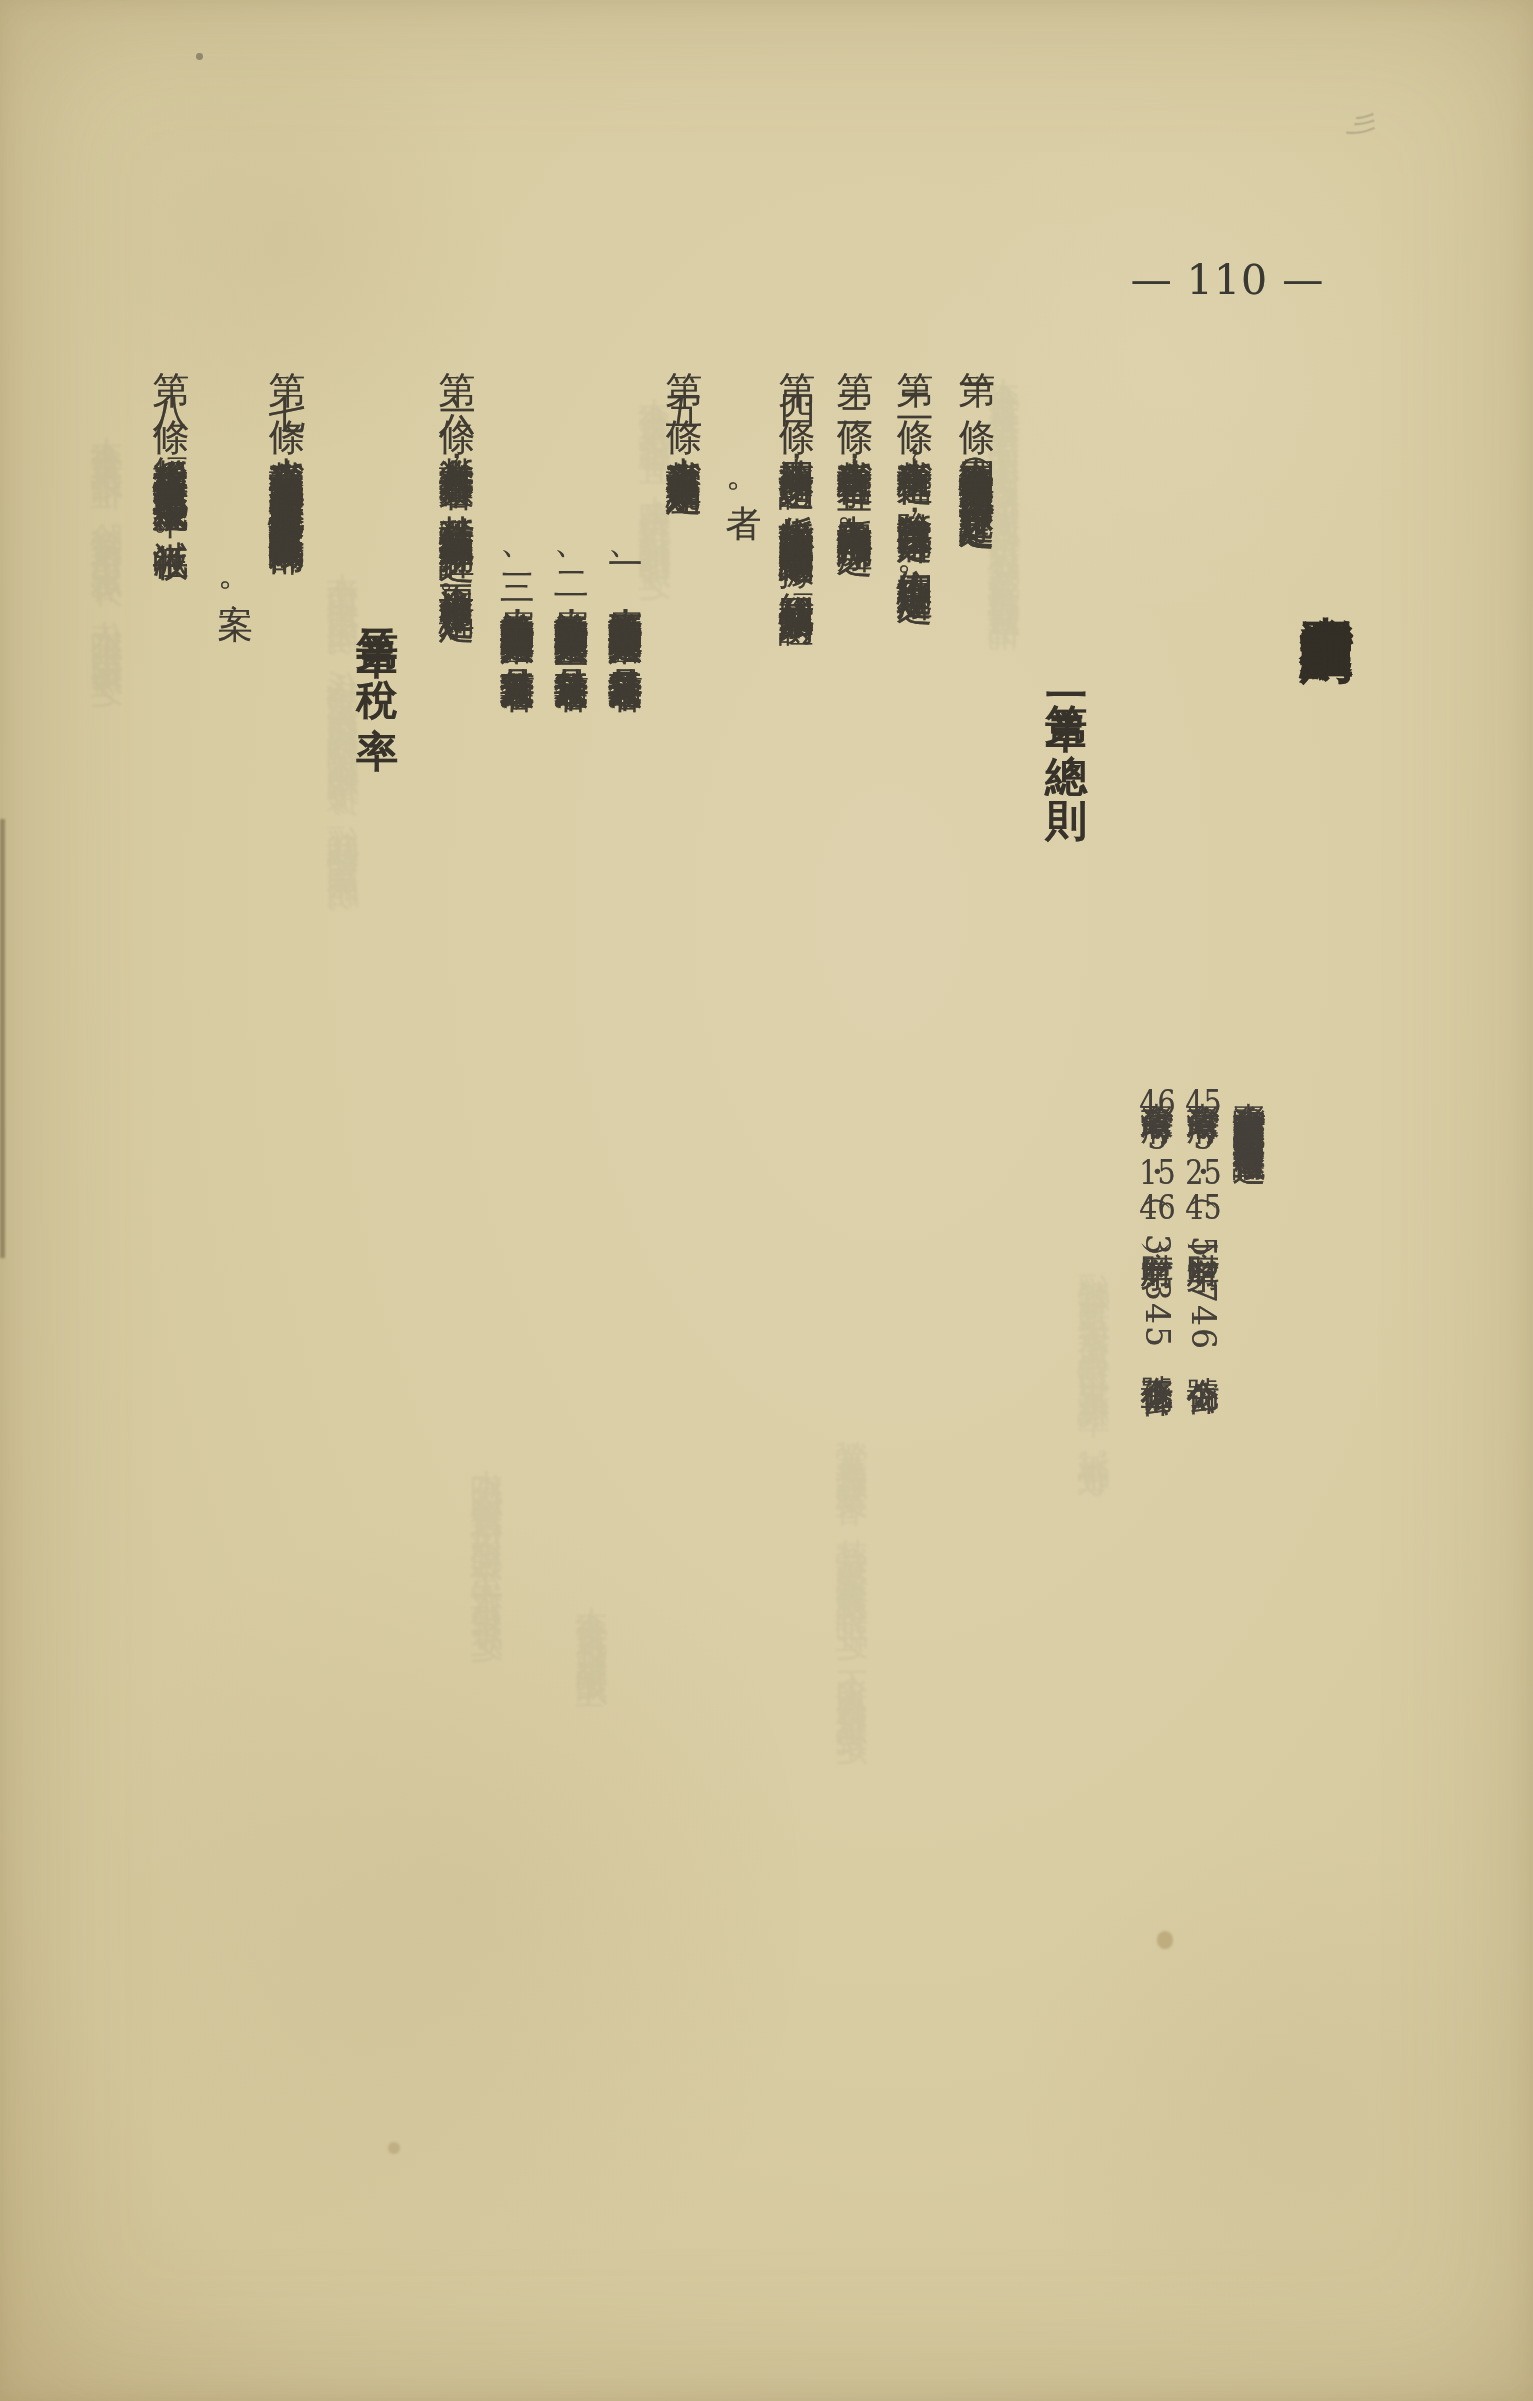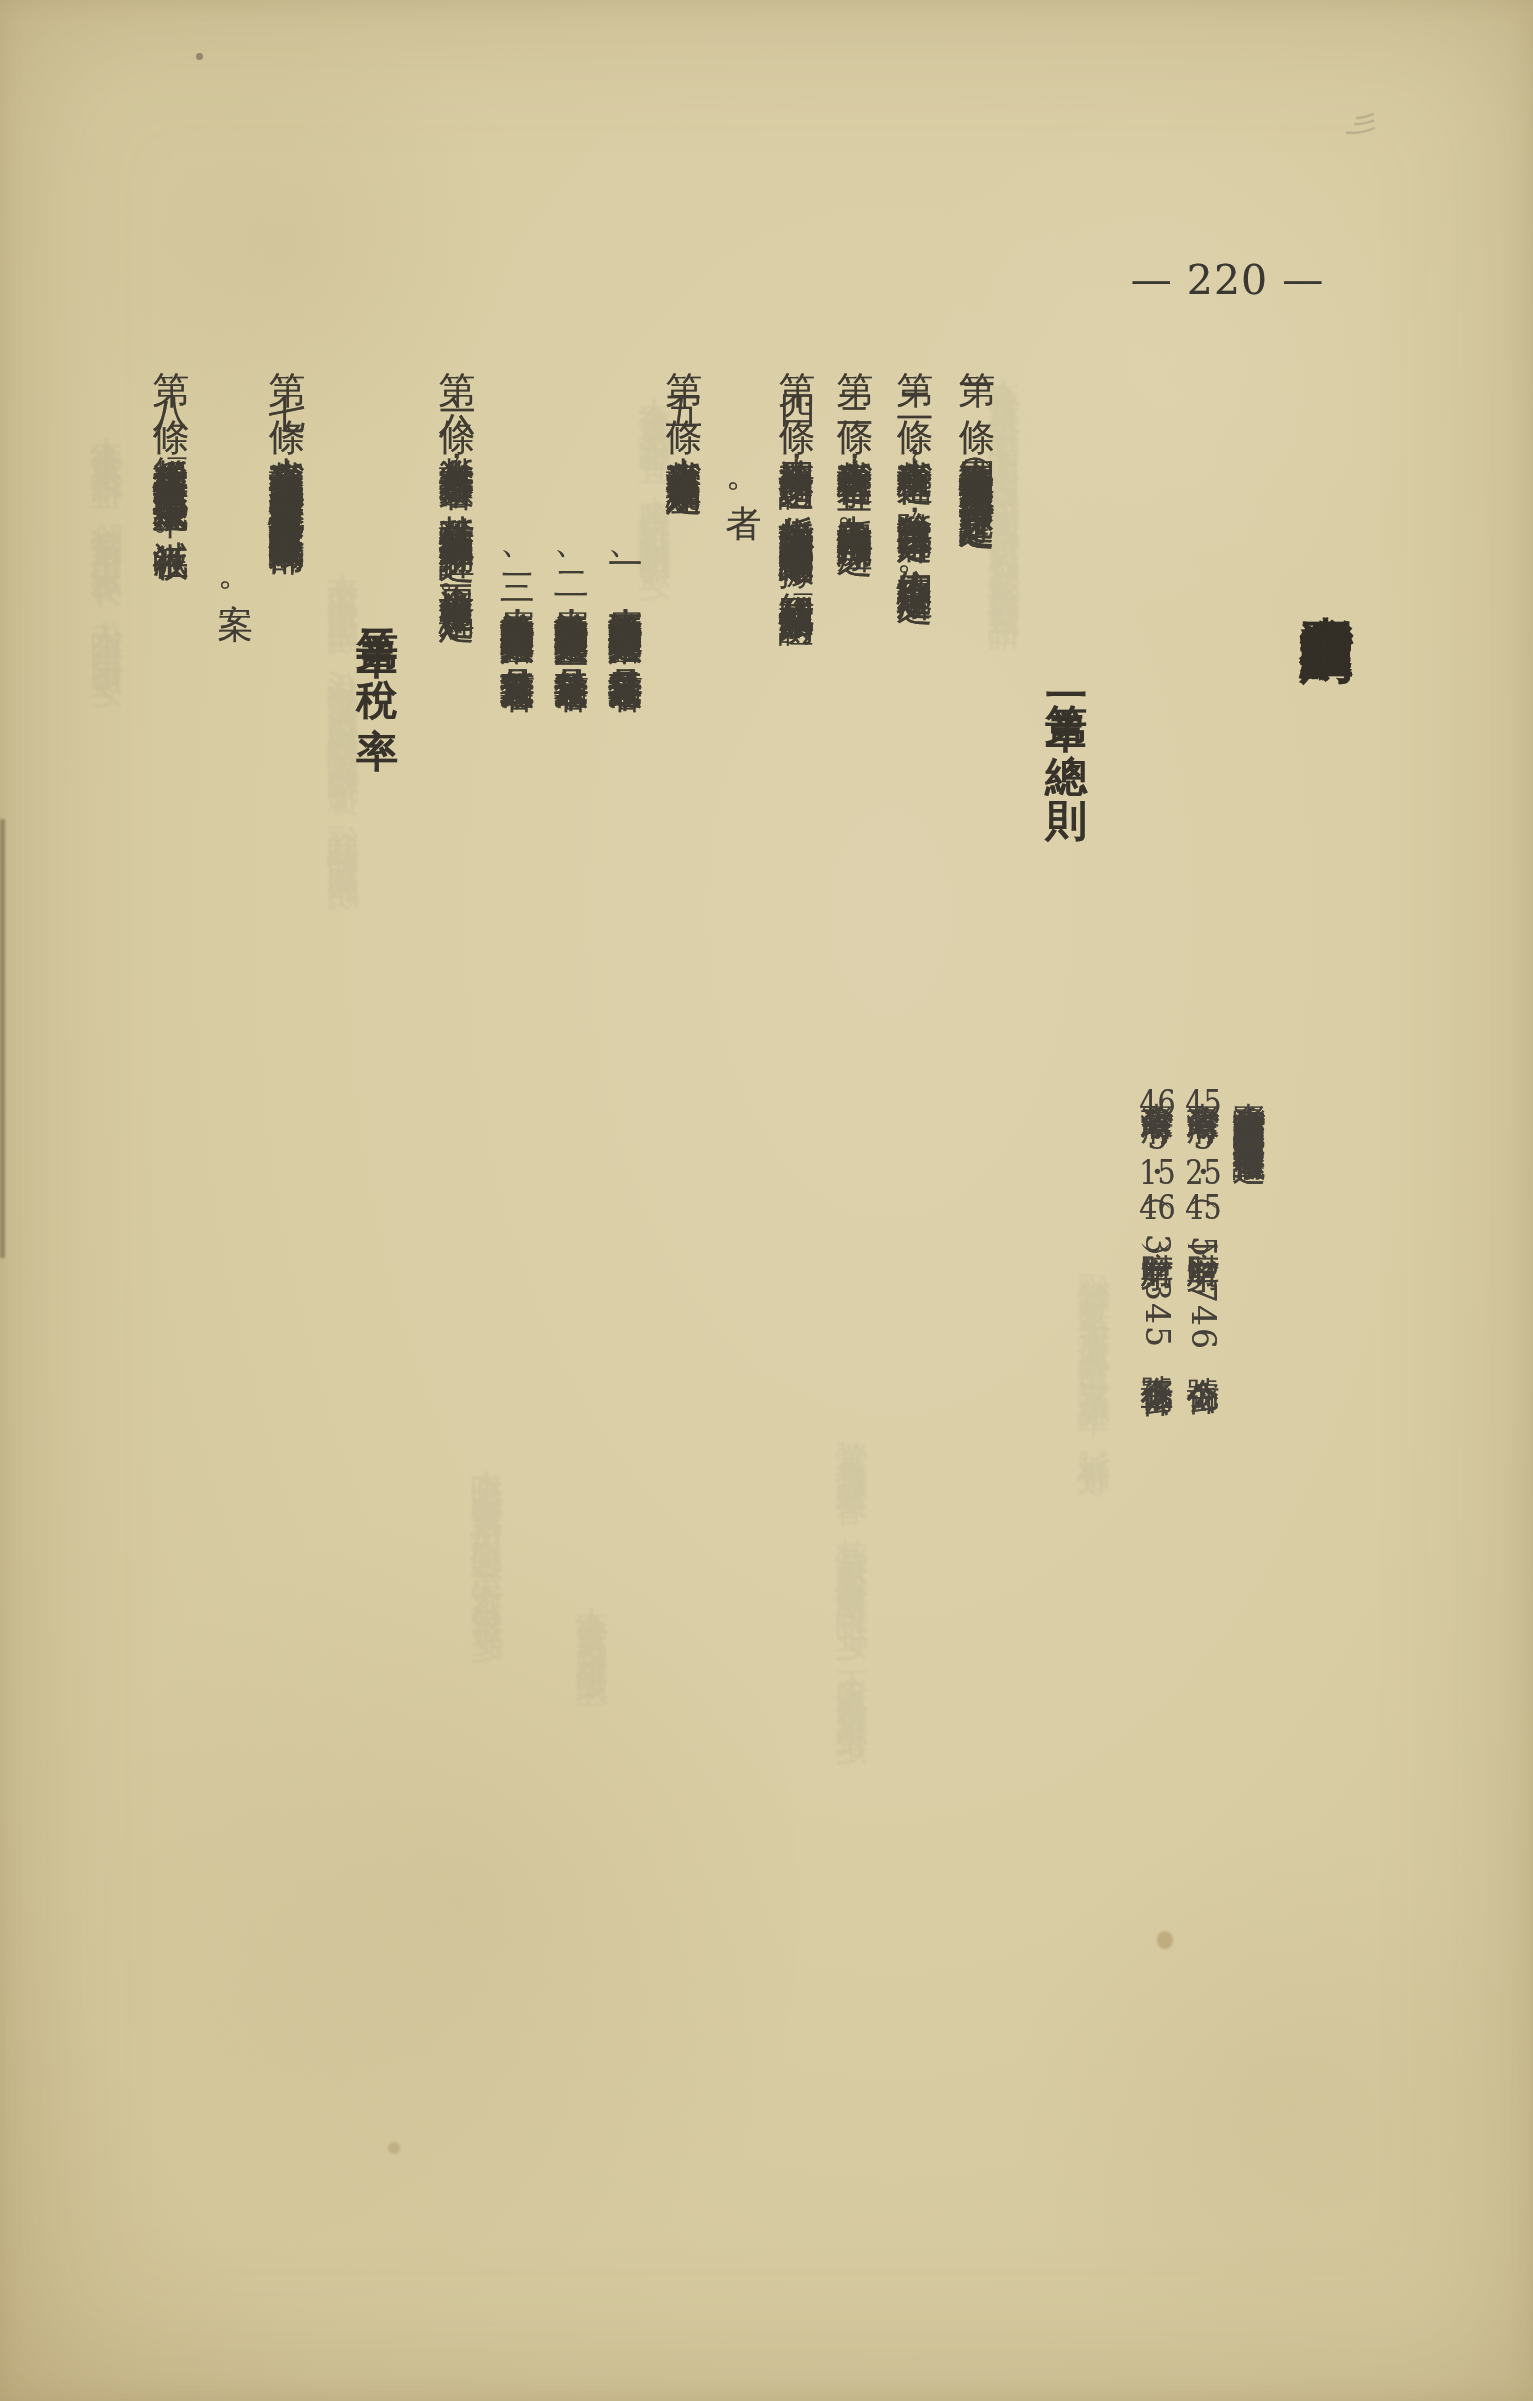--- a/index.html
+++ b/index.html
@@ -64,21 +64,21 @@
 <div class="ghost" style="left:983px;top:351px" aria-hidden="true">本省營業稅於每年年度開始前由臺灣省政府根據地方財政情形擬訂送經省議會審議後報財政部備</div>
 <div class="ghost" style="left:1073px;top:1248px" aria-hidden="true">經營糧食加工業者依本法第九條第三項規定最低稅率，減半征收。</div>
 <div class="ghost" style="left:571px;top:1580px" aria-hidden="true">本省營業稅之起征點規定如左：</div>
 
 <div class="stain" style="left:1157px;top:1931px;width:15.6px;height:17.6px;background:rgba(155,127,78,.4);filter:blur(1px);"></div>
 <div class="stain" style="left:196px;top:53px;width:6.8px;height:6.8px;background:rgba(95,88,74,.55);"></div>
 <div class="stain" style="left:388px;top:2142px;width:11.7px;height:11.7px;background:rgba(150,124,80,.3);filter:blur(1px);"></div>
 <div class="edge-strip"></div>
 <div class="corner-mark" style="left:1348px;top:105px;transform:rotate(18deg);">彡</div>
 
-<div class="pagenum">— 220 —</div>
+<div class="pagenum">— 110 —</div>
 
 <div class="col title-col" style="left:1297px;top:573px">臺灣省營業稅征收細則</div>
 
 <div class="col ann-col" style="left:1230px;top:1076px">臺灣省臨時省議會第二屆第四次大會第二十五次會議修正通過</div>
 <div class="col ann-col digits-tcy" style="left:1184px;top:1076px">臺灣省政府<span class="tcy">45</span>・<span class="tcy">5</span>・<span class="tcy">25</span>（<span class="tcy">45</span>）府財一字第52746號令公佈</div>
 <div class="col ann-col digits-tcy" style="left:1138px;top:1076px">臺灣省政府<span class="tcy">46</span>・<span class="tcy">5</span>・<span class="tcy">15</span>（<span class="tcy">46</span>）府財字第31345號令修正公佈</div>
 
 <div class="col chap-col" style="left:1042px;top:671px">第一章　總　則</div>
 
 <div class="col art-col" style="left:955px;top:343px">

